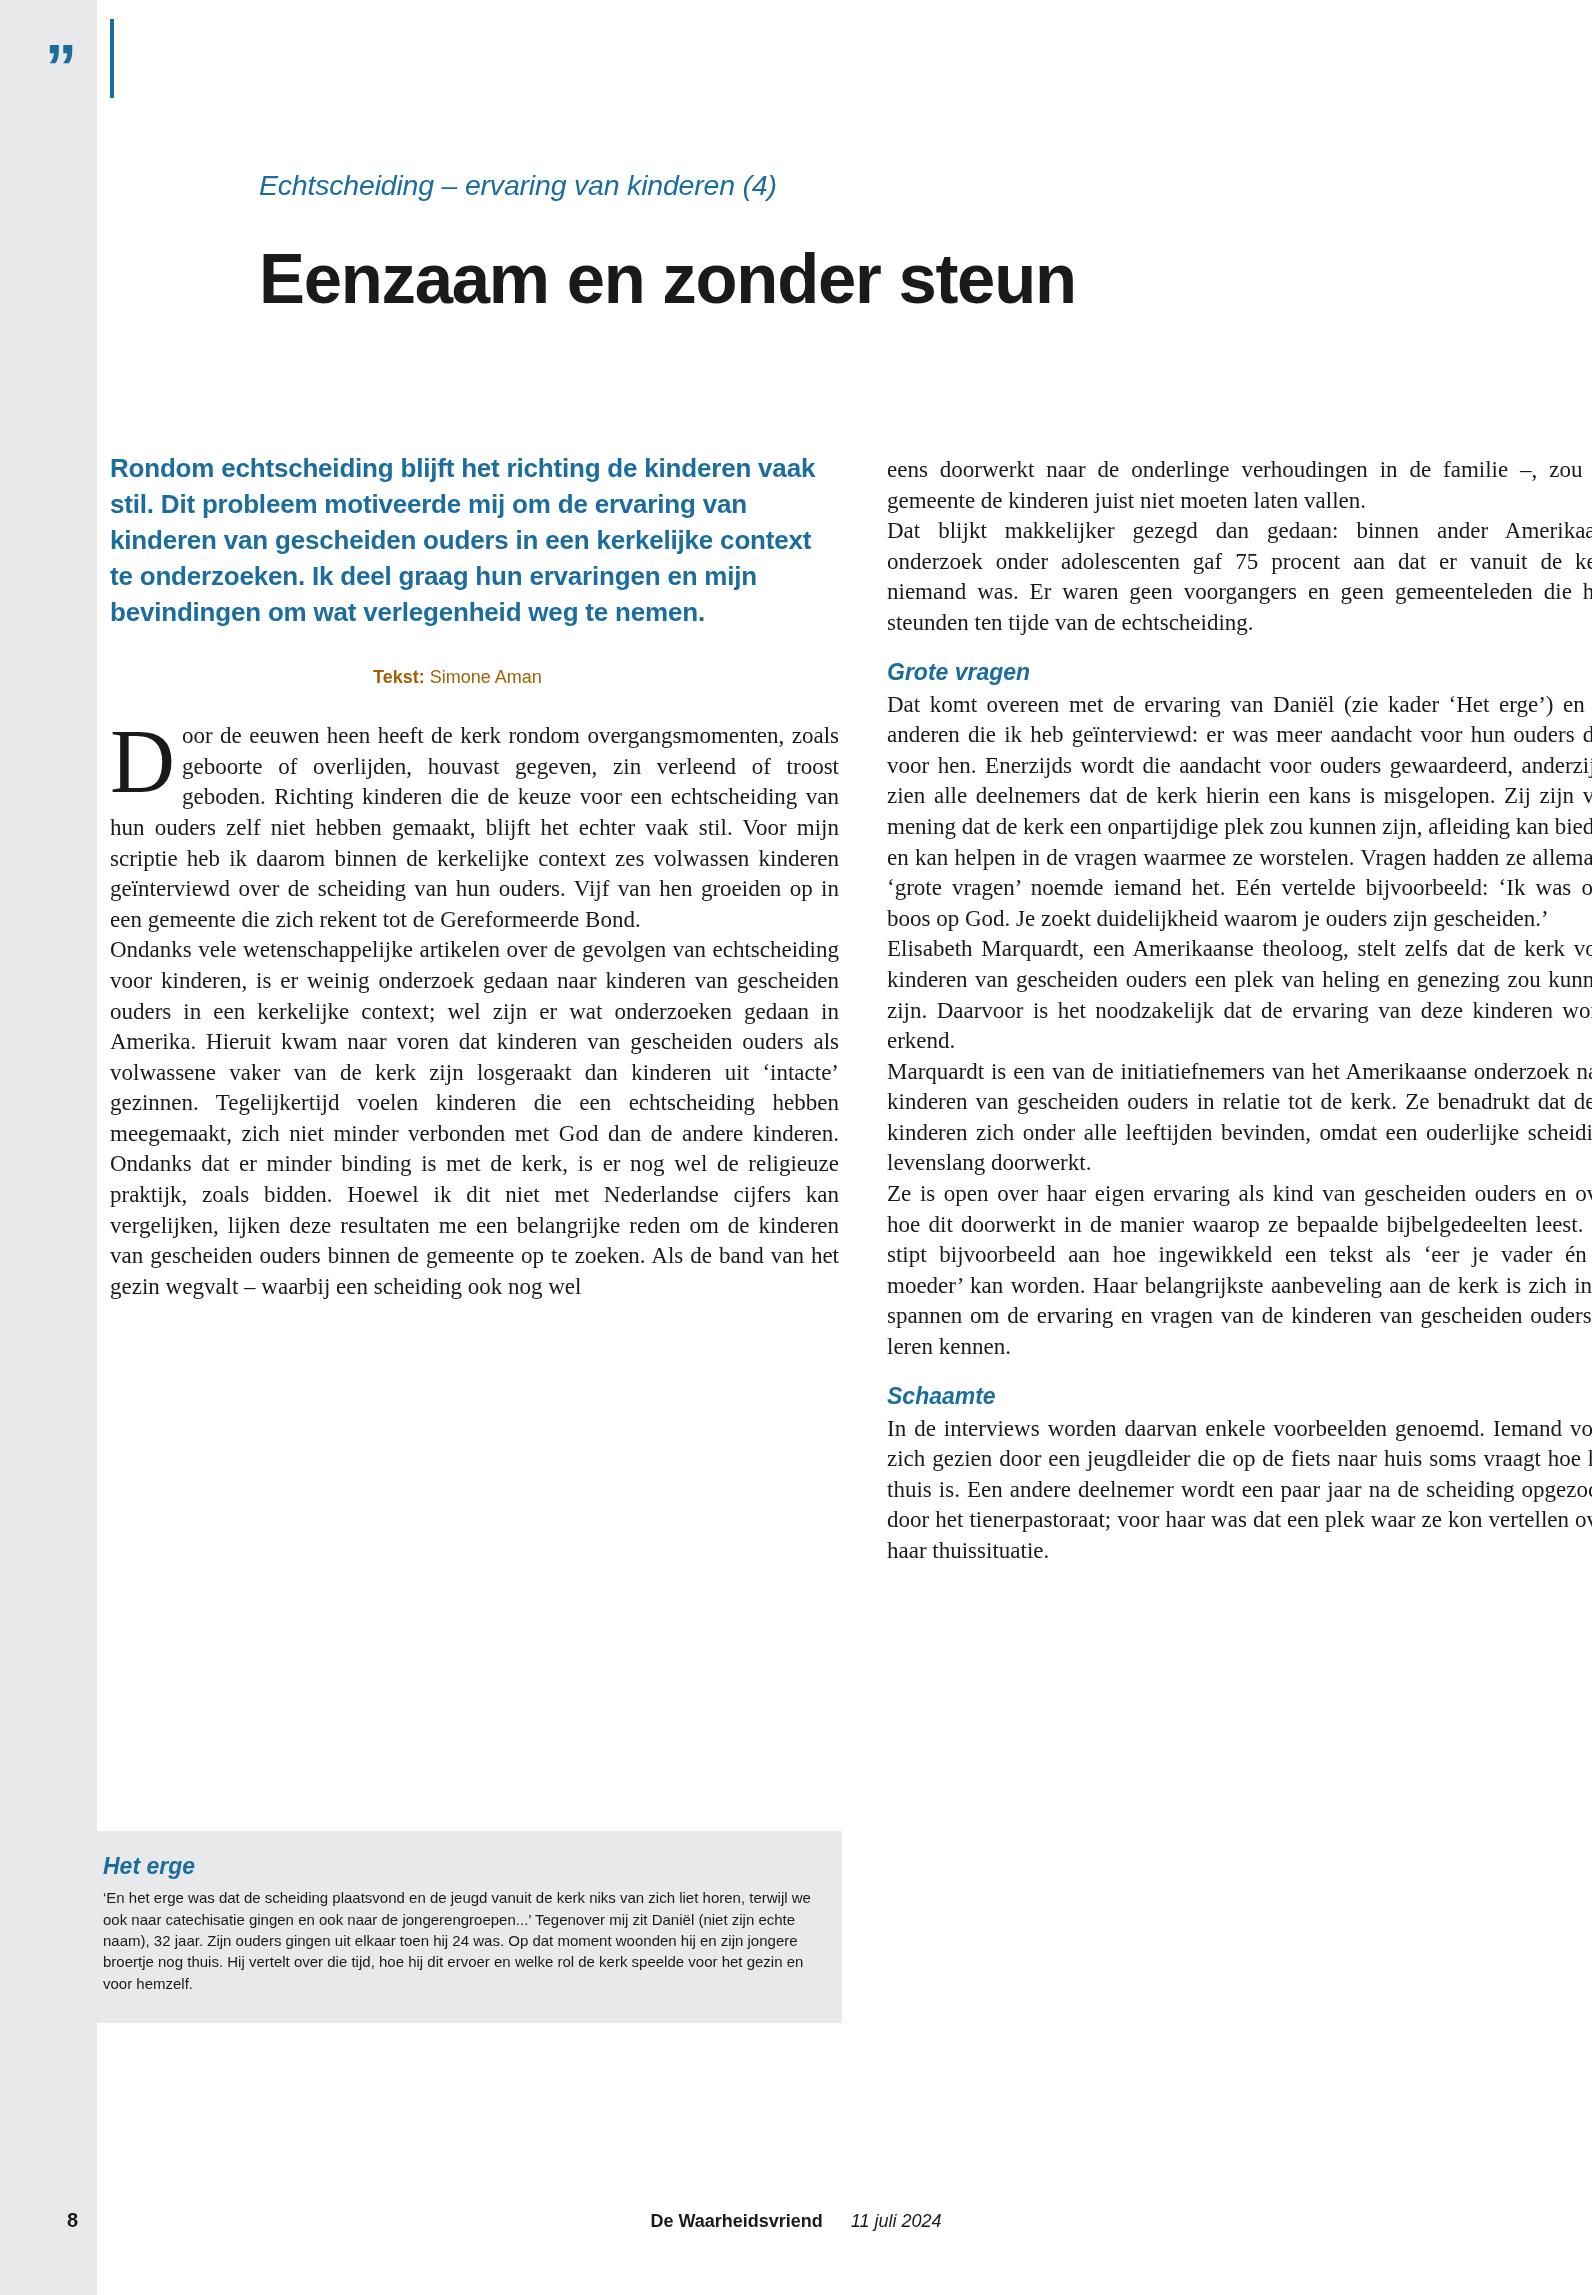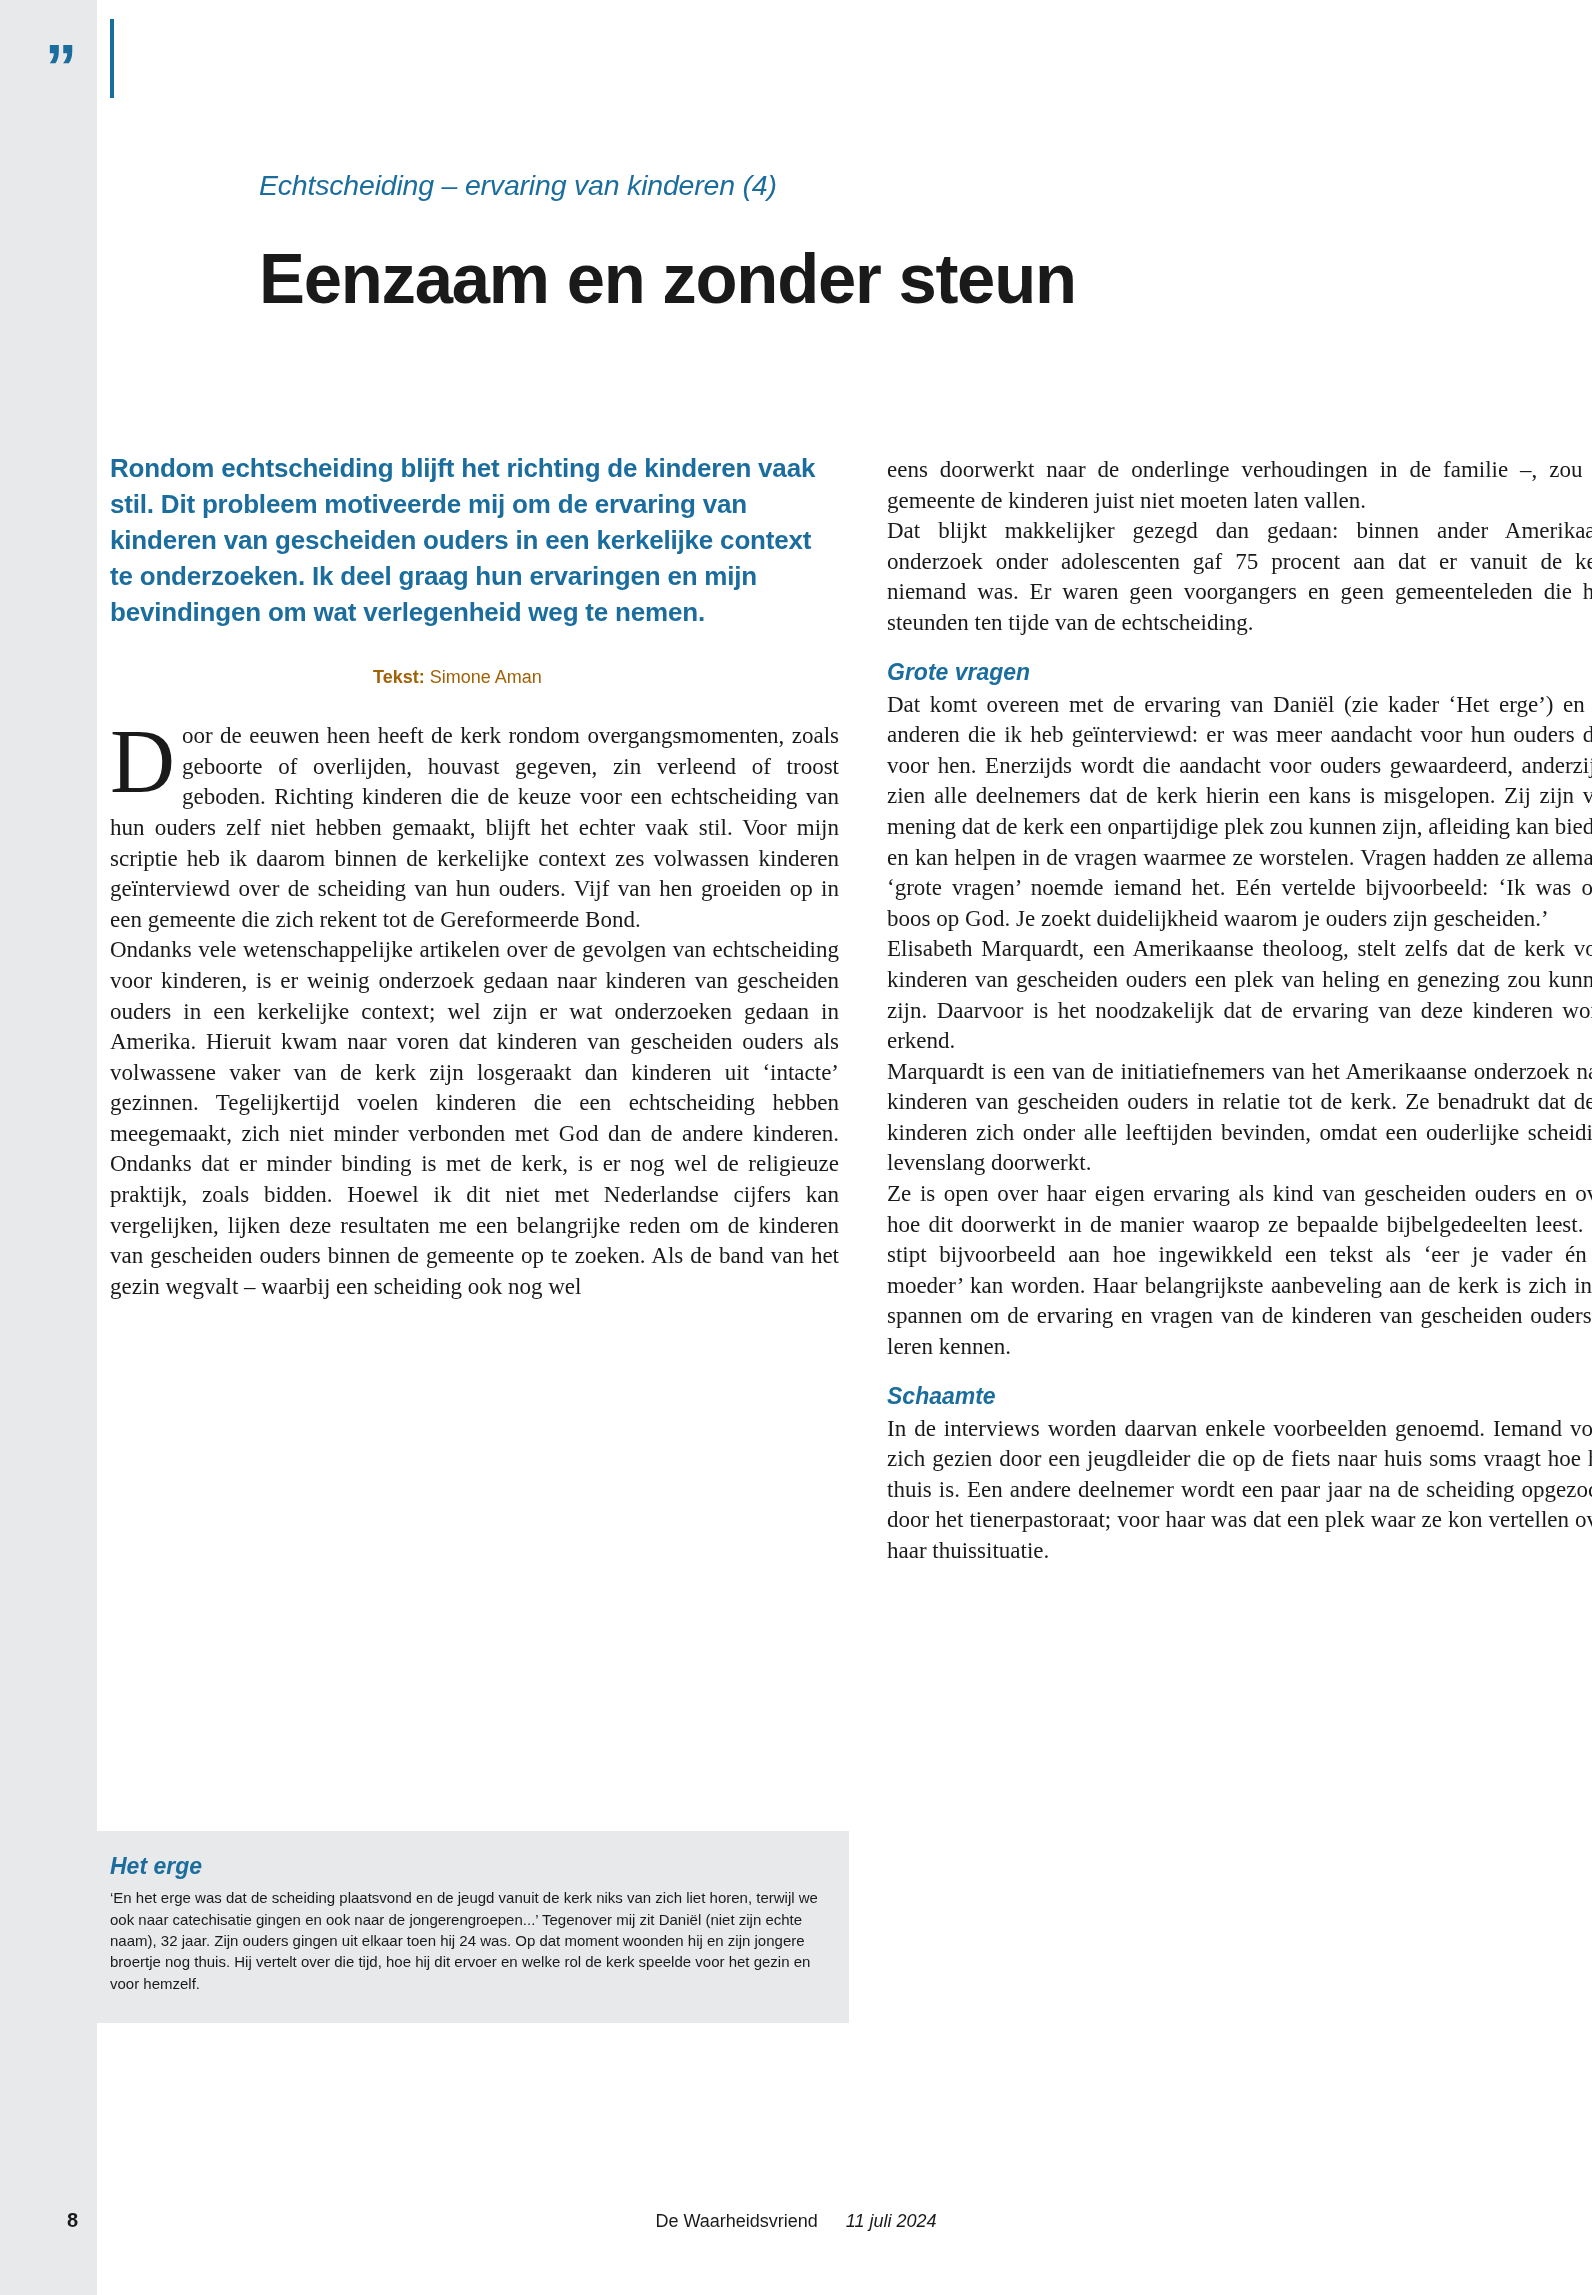--- a/index.html
+++ b/index.html
@@ -127,21 +127,21 @@
     font-size: 90px;
     line-height: 0.78;
     padding: 5.2px 7px 0 0;
     font-family: "Liberation Serif", serif;
     color: #1a1a1a;
   }
 
   
   .box {
     position: absolute;
-    left: 77px;
+    left: 70px;
     top: 1831px;
     width: 772px;
     background: #e8e9ea;
     padding: 22.4px 29px 29px 33px;
     box-sizing: border-box;
   }
   .box-title {
     font-family: "Liberation Sans", sans-serif;
     font-weight: bold;
     font-style: italic;
@@ -170,21 +170,21 @@
   .footer-center {
     position: absolute;
     left: 0;
     right: 0;
     top: 2211px;
     text-align: center;
     font-family: "Liberation Sans", sans-serif;
     font-size: 18px;
     color: #1a1a1a;
   }
-  .footer-center .ttl { font-weight: normal; text-align: center; }
+  .footer-center .ttl { font-weight: bold; text-align: center; }
   .footer-center .dt { font-style: italic; font-weight: normal; margin-left: 23px; }
 </style>
 </head>
 <body>
 
 <div class="page">
 
   <div class="left-bar"></div>
 
   <div class="quote-mark">”</div>

